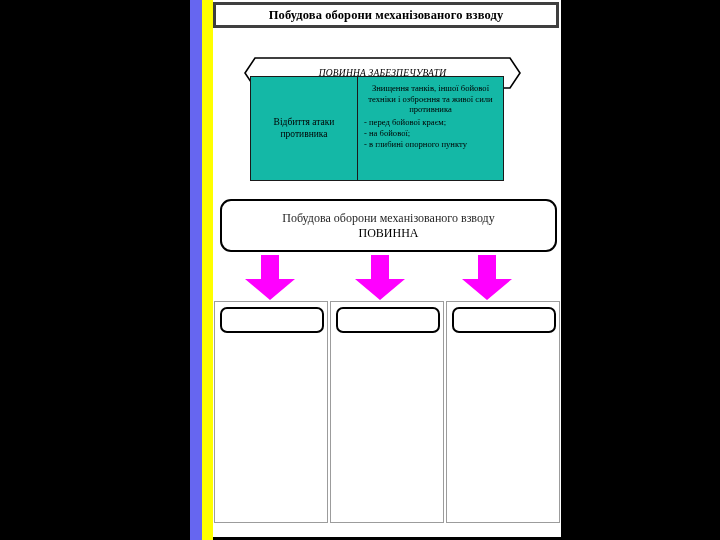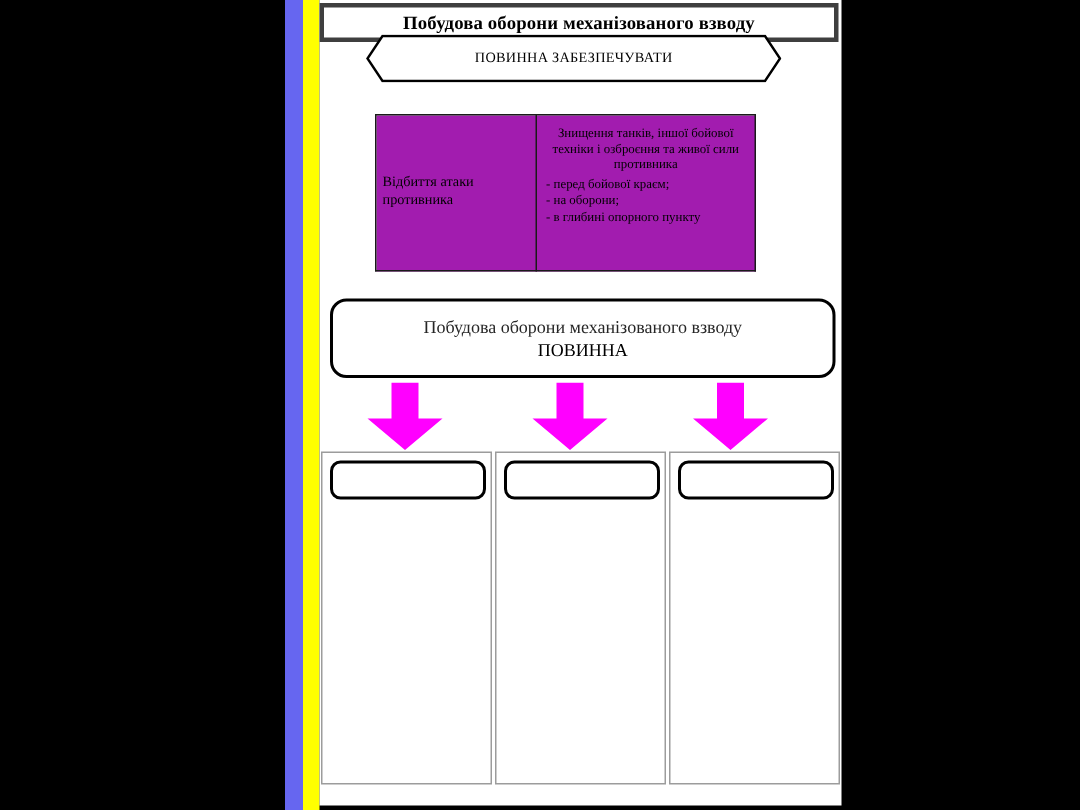--- a/index.html
+++ b/index.html
@@ -61,23 +61,24 @@
     font-weight: bold;
     color: #000000;
     letter-spacing: 0.1px;
     white-space: nowrap;
   }
 
   
   #hex-band {
     position: absolute;
     left: 31px;
-    top: 23px;
+    top: 57px;
     width: 277px;
     height: 32px;
+    font-style: italic;
   }
   #hex-band svg { display: block; }
   #hex-band .hex-text {
     position: absolute;
     left: 0;
     top: 0;
     width: 277px;
     height: 32px;
     display: flex;
     align-items: center;
@@ -93,26 +94,27 @@
     position: absolute;
     left: 37px;
     top: 76px;
     width: 254px;
     height: 105px;
     border-collapse: collapse;
     table-layout: fixed;
   }
   #provide-table td {
     border: 1.5px solid #1a1a1a;
-    background: #a21caf;
+    background: #14b8a6;
     vertical-align: middle;
     padding: 8px 4px;
   }
   #provide-table td.left-cell {
     width: 98px;
+    text-align: center;
     font-size: 9.5px;
     line-height: 1.25;
   }
   #provide-table td.right-cell {
     text-align: center;
     font-size: 8.6px;
     line-height: 1.25;
     vertical-align: top;
     padding-top: 6px;
   }
@@ -224,21 +226,21 @@
     </div>
 
     <table id="provide-table">
       <tbody>
           <tr>
         <td class="left-cell">Відбиття атаки противника</td>
         <td class="right-cell">
           <span class="headline">Знищення танків, іншої бойової техніки і озброєння та живої сили противника</span>
           <div class="bullets">
             <div>- перед бойової краєм;</div>
-            <div>- на оборони;</div>
+            <div>- на бойової;</div>
             <div>- в глибині опорного пункту</div>
           </div>
         </td>
       </tr>
     </tbody>
       </table>
 
     <div id="includes-box">
       <div class="line1">Побудова оборони механізованого взводу</div>
       <div class="line2">ПОВИННА</div>

